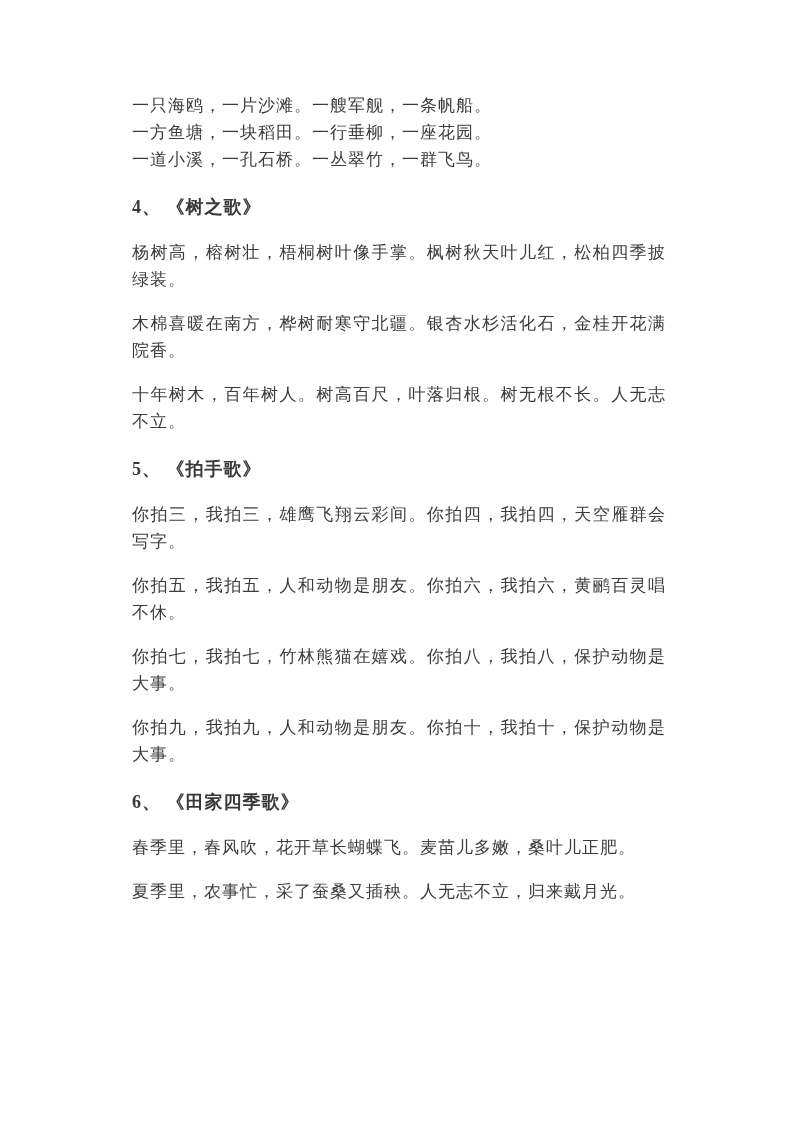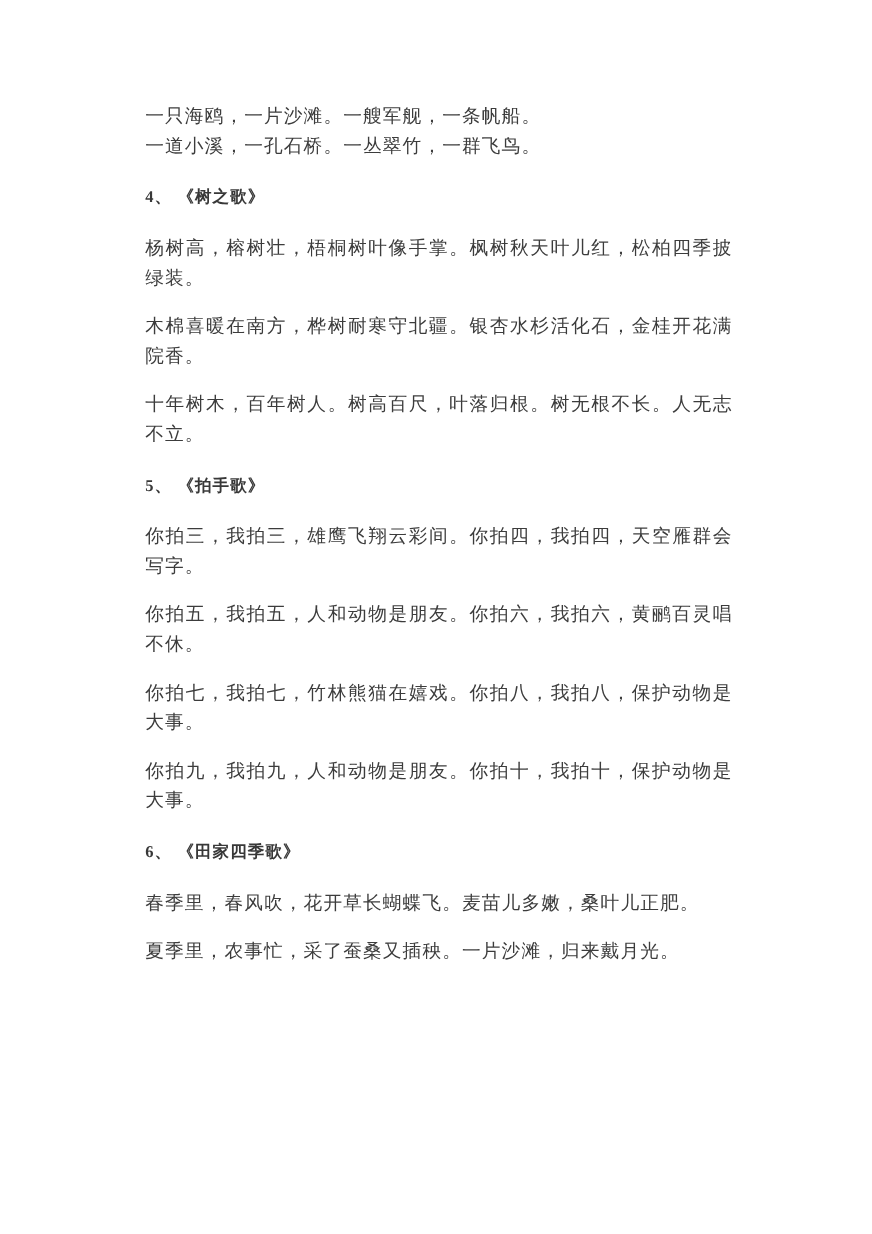--- a/index.html
+++ b/index.html
@@ -27,51 +27,52 @@
     letter-spacing: 1px;
   }
   .poem {
     margin: 0 0 16px 0;
   }
   .poem-line {
     line-height: 27px;
     white-space: nowrap;
   }
   .heading {
-    font-size: 15px;
+    font-size: 18px;
     font-weight: bold;
     line-height: 27px;
     margin: 21px 0 18px 0;
     color: #383838;
   }
   .para {
     line-height: 27px;
     margin: 0 0 17px 0;
   }
 </style>
 </head>
 <body>
 
 <div class="page">
   <div class="content">
 
     <div class="poem">
       <div class="poem-line">一只海鸥，一片沙滩。一艘军舰，一条帆船。</div>
+      <div class="poem-line">一方鱼塘，一块稻田。一行垂柳，一座花园。</div>
       <div class="poem-line">一道小溪，一孔石桥。一丛翠竹，一群飞鸟。</div>
     </div>
 
     <h2 class="heading">4、 《树之歌》</h2>
     <p class="para">杨树高，榕树壮，梧桐树叶像手掌。枫树秋天叶儿红，松柏四季披绿装。</p>
     <p class="para">木棉喜暖在南方，桦树耐寒守北疆。银杏水杉活化石，金桂开花满院香。</p>
     <p class="para">十年树木，百年树人。树高百尺，叶落归根。树无根不长。人无志不立。</p>
 
     <h2 class="heading">5、 《拍手歌》</h2>
     <p class="para">你拍三，我拍三，雄鹰飞翔云彩间。你拍四，我拍四，天空雁群会写字。</p>
     <p class="para">你拍五，我拍五，人和动物是朋友。你拍六，我拍六，黄鹂百灵唱不休。</p>
     <p class="para">你拍七，我拍七，竹林熊猫在嬉戏。你拍八，我拍八，保护动物是大事。</p>
     <p class="para">你拍九，我拍九，人和动物是朋友。你拍十，我拍十，保护动物是大事。</p>
 
     <h2 class="heading">6、 《田家四季歌》</h2>
     <p class="para">春季里，春风吹，花开草长蝴蝶飞。麦苗儿多嫩，桑叶儿正肥。</p>
-    <p class="para">夏季里，农事忙，采了蚕桑又插秧。一片沙滩，归来戴月光。</p>
+    <p class="para">夏季里，农事忙，采了蚕桑又插秧。人无志不立，归来戴月光。</p>
 
   </div>
 </div>
 
 </body></html>

